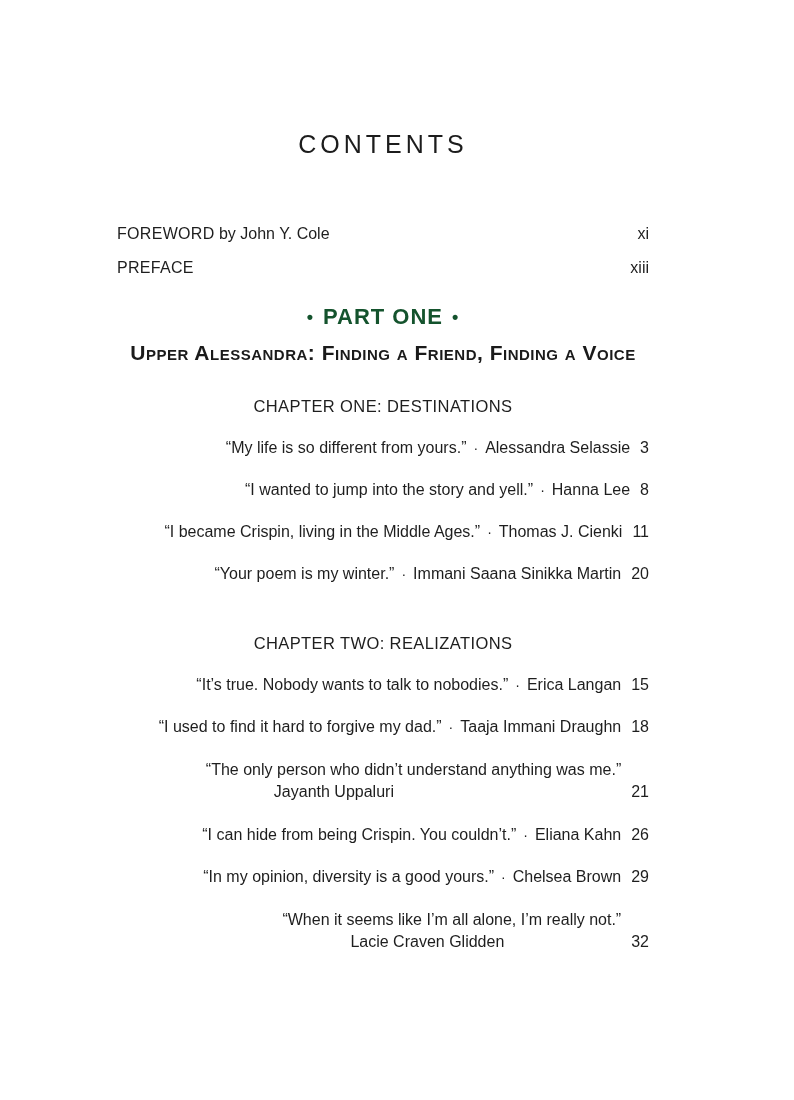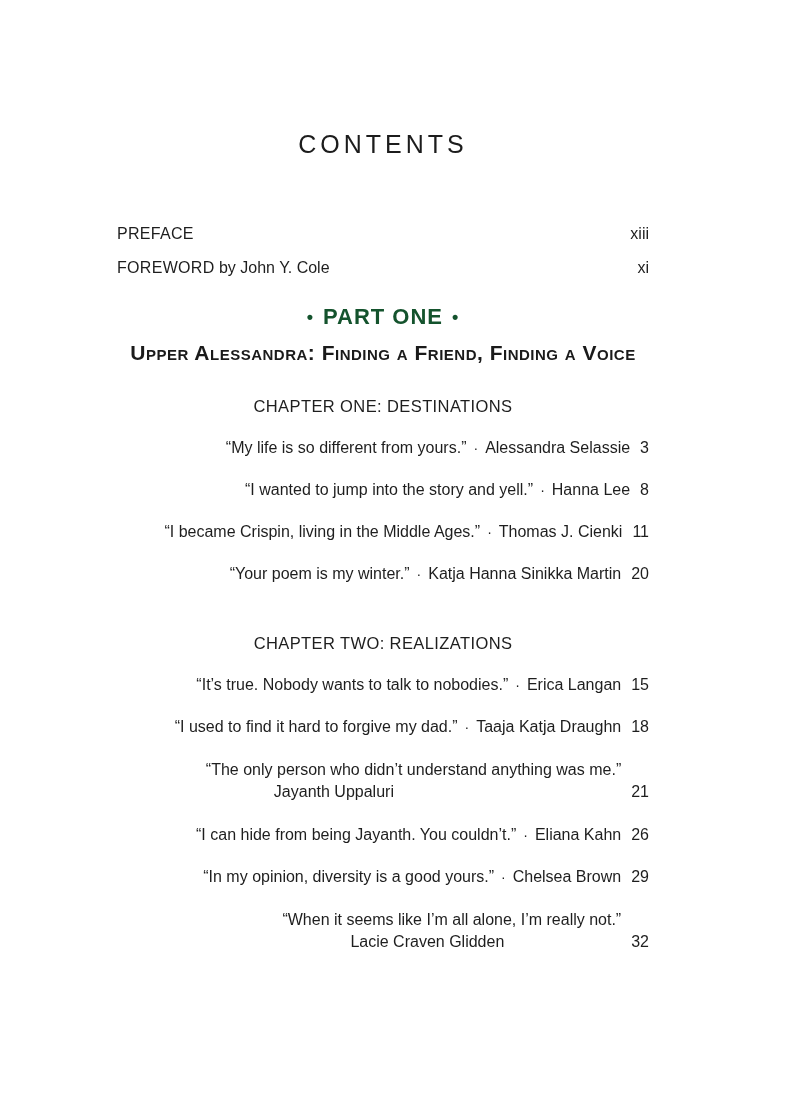--- a/index.html
+++ b/index.html
@@ -111,26 +111,26 @@
 </head>
 <body>
 
 <div class="page">
   <div class="content">
 
     <div class="toc-title">CONTENTS</div>
 
     <div class="front-matter">
       <div class="fm-row">
+        <span><span class="fm-caps">FOREWORD</span><span class="fm-rest"> by John Y. Cole</span></span>
+        <span class="pg">xi</span>
+      </div>
+      <div class="fm-row">
         <span><span class="fm-caps">PREFACE</span><span class="fm-rest"></span></span>
         <span class="pg">xiii</span>
-      </div>
-      <div class="fm-row">
-        <span><span class="fm-caps">FOREWORD</span><span class="fm-rest"> by John Y. Cole</span></span>
-        <span class="pg">xi</span>
       </div>
     </div>
 
     <div class="part-block">
       <div class="part-title"><span class="part-bullet">•</span><span>PART ONE</span><span class="part-bullet">•</span></div>
       <div class="part-subtitle">Upper Alessandra: Finding a Friend, Finding a Voice</div>
     </div>
 
     <div class="chapter-heading">CHAPTER ONE: DESTINATIONS</div>
 
@@ -141,45 +141,45 @@
       </div>
       <div class="entry">
         <div class="entry-left"><span>“I wanted to jump into the story and yell.”</span><span class="sep">·</span><span>Hanna Lee</span></div>
         <span class="pg">8</span>
       </div>
       <div class="entry">
         <div class="entry-left"><span>“I became Crispin, living in the Middle Ages.”</span><span class="sep">·</span><span>Thomas J. Cienki</span></div>
         <span class="pg">11</span>
       </div>
       <div class="entry">
-        <div class="entry-left"><span>“Your poem is my winter.”</span><span class="sep">·</span><span>Katja Hanna Sinikka Martin</span></div>
+        <div class="entry-left"><span>“Your poem is my winter.”</span><span class="sep">·</span><span>Immani Saana Sinikka Martin</span></div>
         <span class="pg">20</span>
       </div>
     </div>
 
     <div class="chapter-heading second">CHAPTER TWO: REALIZATIONS</div>
 
     <div class="entries">
       <div class="entry">
         <div class="entry-left"><span>“It’s true. Nobody wants to talk to nobodies.”</span><span class="sep">·</span><span>Erica Langan</span></div>
         <span class="pg">15</span>
       </div>
       <div class="entry">
-        <div class="entry-left"><span>“I used to find it hard to forgive my dad.”</span><span class="sep">·</span><span>Taaja Katja Draughn</span></div>
+        <div class="entry-left"><span>“I used to find it hard to forgive my dad.”</span><span class="sep">·</span><span>Taaja Immani Draughn</span></div>
         <span class="pg">18</span>
       </div>
       <div class="entry two-line">
         <div class="entry-left">
           <div class="quote-line">“The only person who didn’t understand anything was me.”</div>
           <div class="author-line">Jayanth Uppaluri</div>
         </div>
         <span class="pg">21</span>
       </div>
       <div class="entry">
-        <div class="entry-left"><span>“I can hide from being Jayanth. You couldn’t.”</span><span class="sep">·</span><span>Eliana Kahn</span></div>
+        <div class="entry-left"><span>“I can hide from being Crispin. You couldn’t.”</span><span class="sep">·</span><span>Eliana Kahn</span></div>
         <span class="pg">26</span>
       </div>
       <div class="entry">
         <div class="entry-left"><span>“In my opinion, diversity is a good yours.”</span><span class="sep">·</span><span>Chelsea Brown</span></div>
         <span class="pg">29</span>
       </div>
       <div class="entry two-line">
         <div class="entry-left">
           <div class="quote-line">“When it seems like I’m all alone, I’m really not.”</div>
           <div class="author-line">Lacie Craven Glidden</div>

